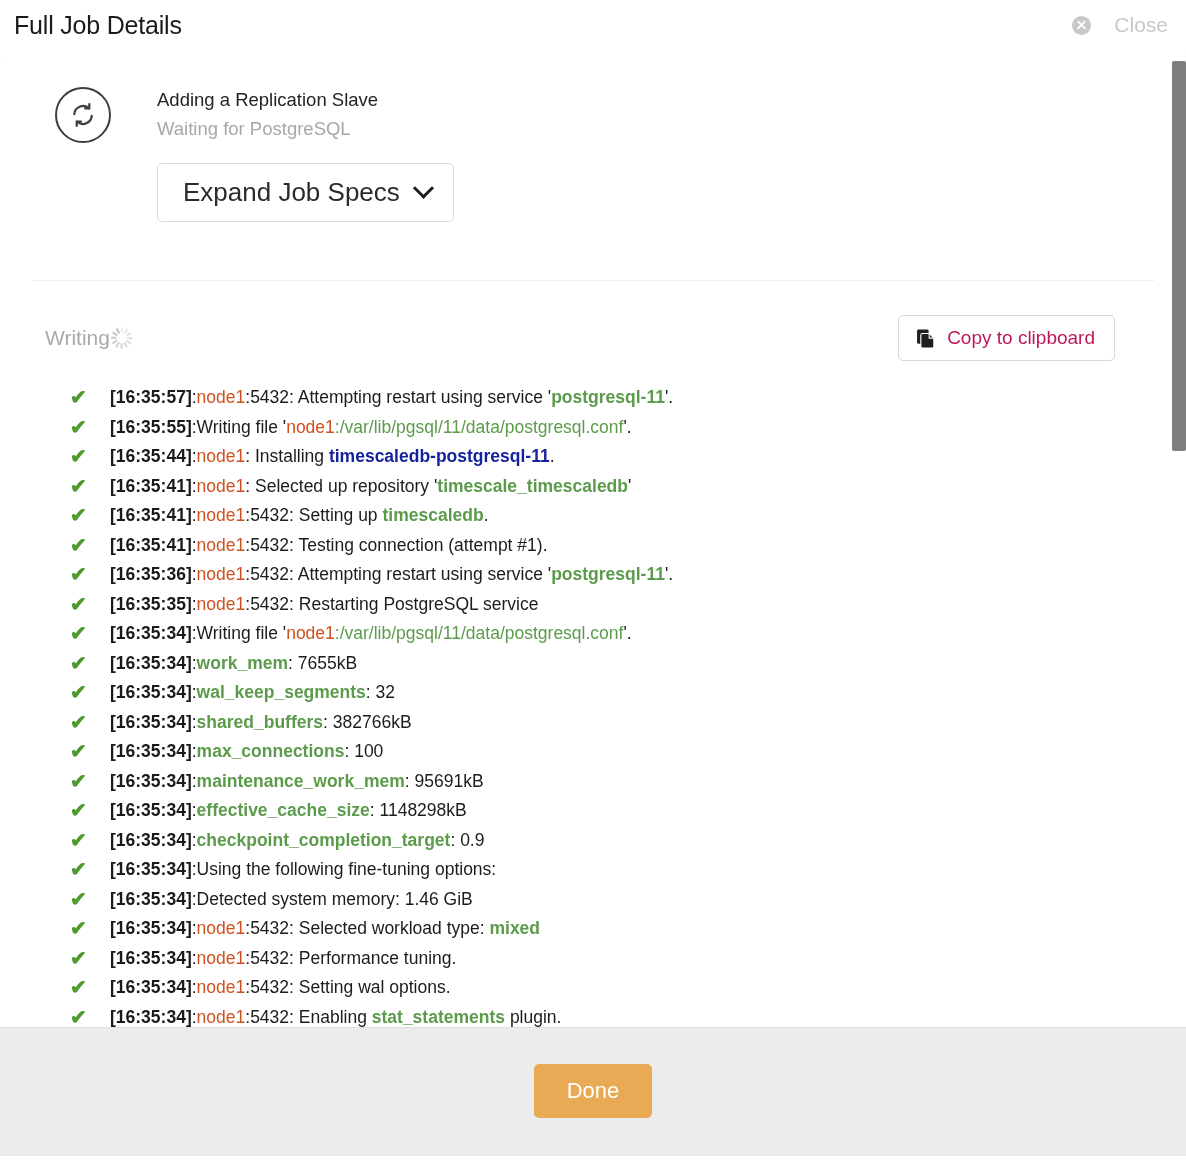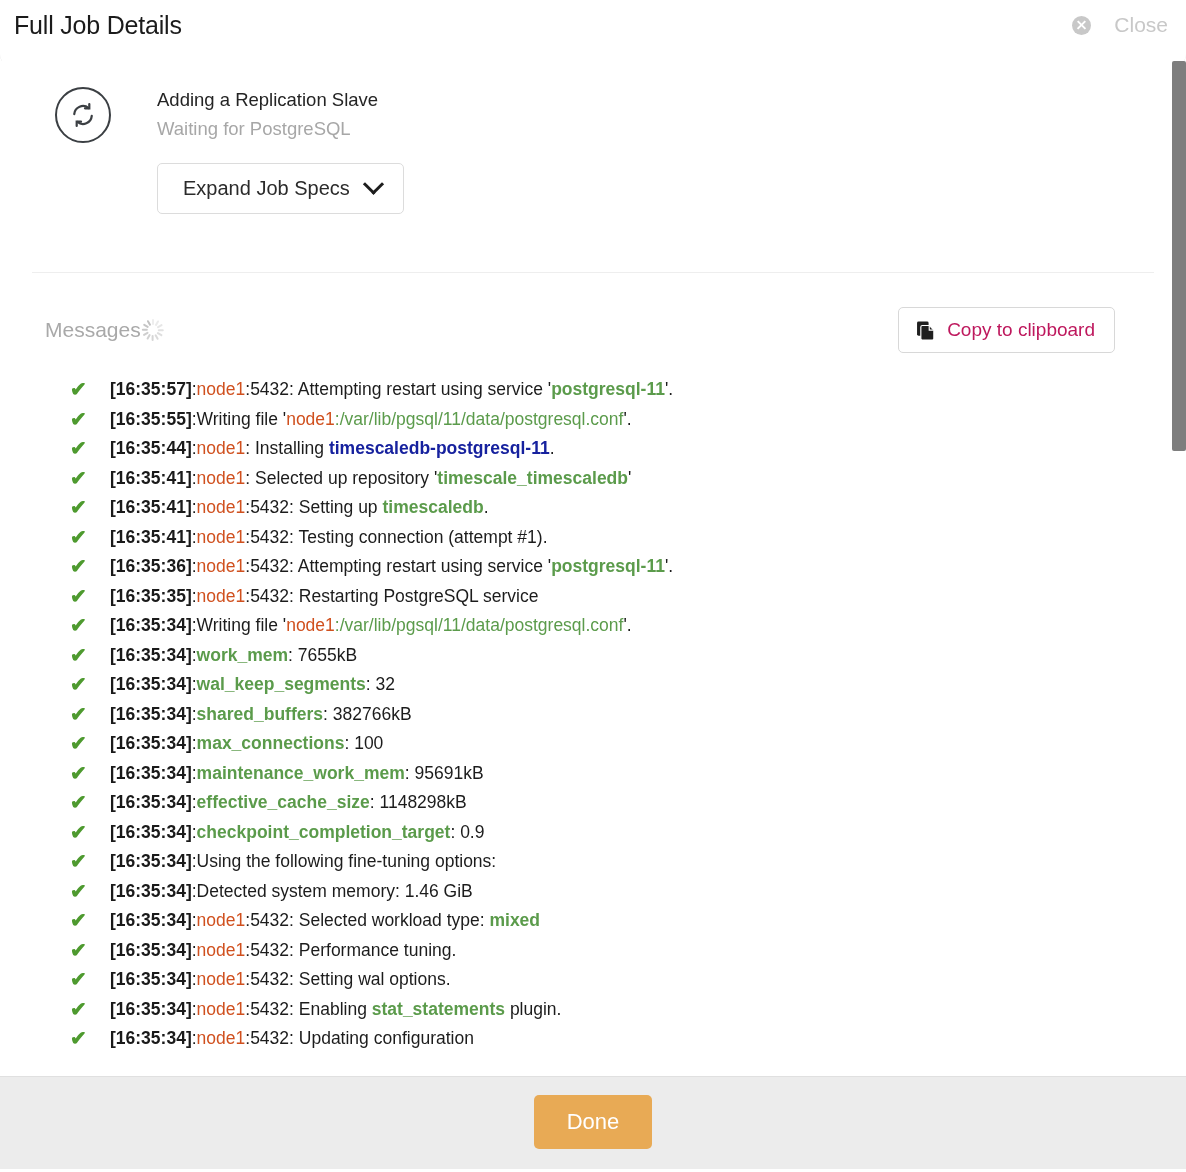--- a/index.html
+++ b/index.html
@@ -114,21 +114,21 @@
   }
   .expand-btn {
     margin-top: 20px;
     display: inline-flex;
     align-items: center;
     gap: 16px;
     background: #ffffff;
     border: 1px solid #dcdcdc;
     border-radius: 5px;
     padding: 13px 22px 13px 25px;
-    font-size: 20px;
+    font-size: 26px;
     color: #2b2b2b;
     cursor: pointer;
     font-family: "Liberation Sans", sans-serif;
   }
   .chevron-down {
     display: inline-block;
     width: 15px;
     height: 15px;
     border-right: 3.4px solid #1d1d1d;
     border-bottom: 3.4px solid #1d1d1d;
@@ -237,22 +237,22 @@
     background: #7e7e7e;
     border-radius: 2px;
     cursor: pointer;
   }
 
   
   .modal-footer {
     position: absolute;
     left: 0;
     right: 0;
-    bottom: 3px;
-    height: 93px;
+    bottom: 16px;
+    height: 129px;
     background: #ececec;
     border-top: 1px solid #e0e0e0;
     display: flex;
     align-items: center;
     justify-content: center;
   }
   .done-btn {
     background: #e8aa55;
     color: #ffffff;
     border: none;
@@ -293,21 +293,21 @@
         <span>Expand Job Specs</span>
         <span class="chevron-down"></span>
       </button>
     </div>
   </div>
 
   <div class="divider"></div>
 
   <div class="messages-bar">
     <div class="messages-label-wrap">
-      <span>Messages</span>
+      <span>Writing</span>
       <span class="spinner" id="spinner">
           <i style="transform: rotate(0deg); opacity: 0.25;"></i>
           <i style="transform: rotate(30deg); opacity: 0.31;"></i>
           <i style="transform: rotate(60deg); opacity: 0.38;"></i>
           <i style="transform: rotate(90deg); opacity: 0.44;"></i>
           <i style="transform: rotate(120deg); opacity: 0.5;"></i>
           <i style="transform: rotate(150deg); opacity: 0.56;"></i>
           <i style="transform: rotate(180deg); opacity: 0.63;"></i>
           <i style="transform: rotate(210deg); opacity: 0.69;"></i>
           <i style="transform: rotate(240deg); opacity: 0.75;"></i>

